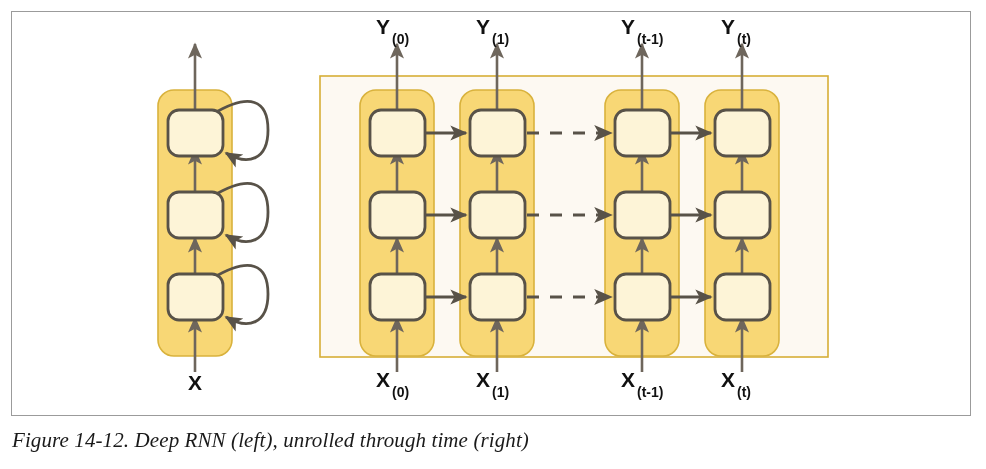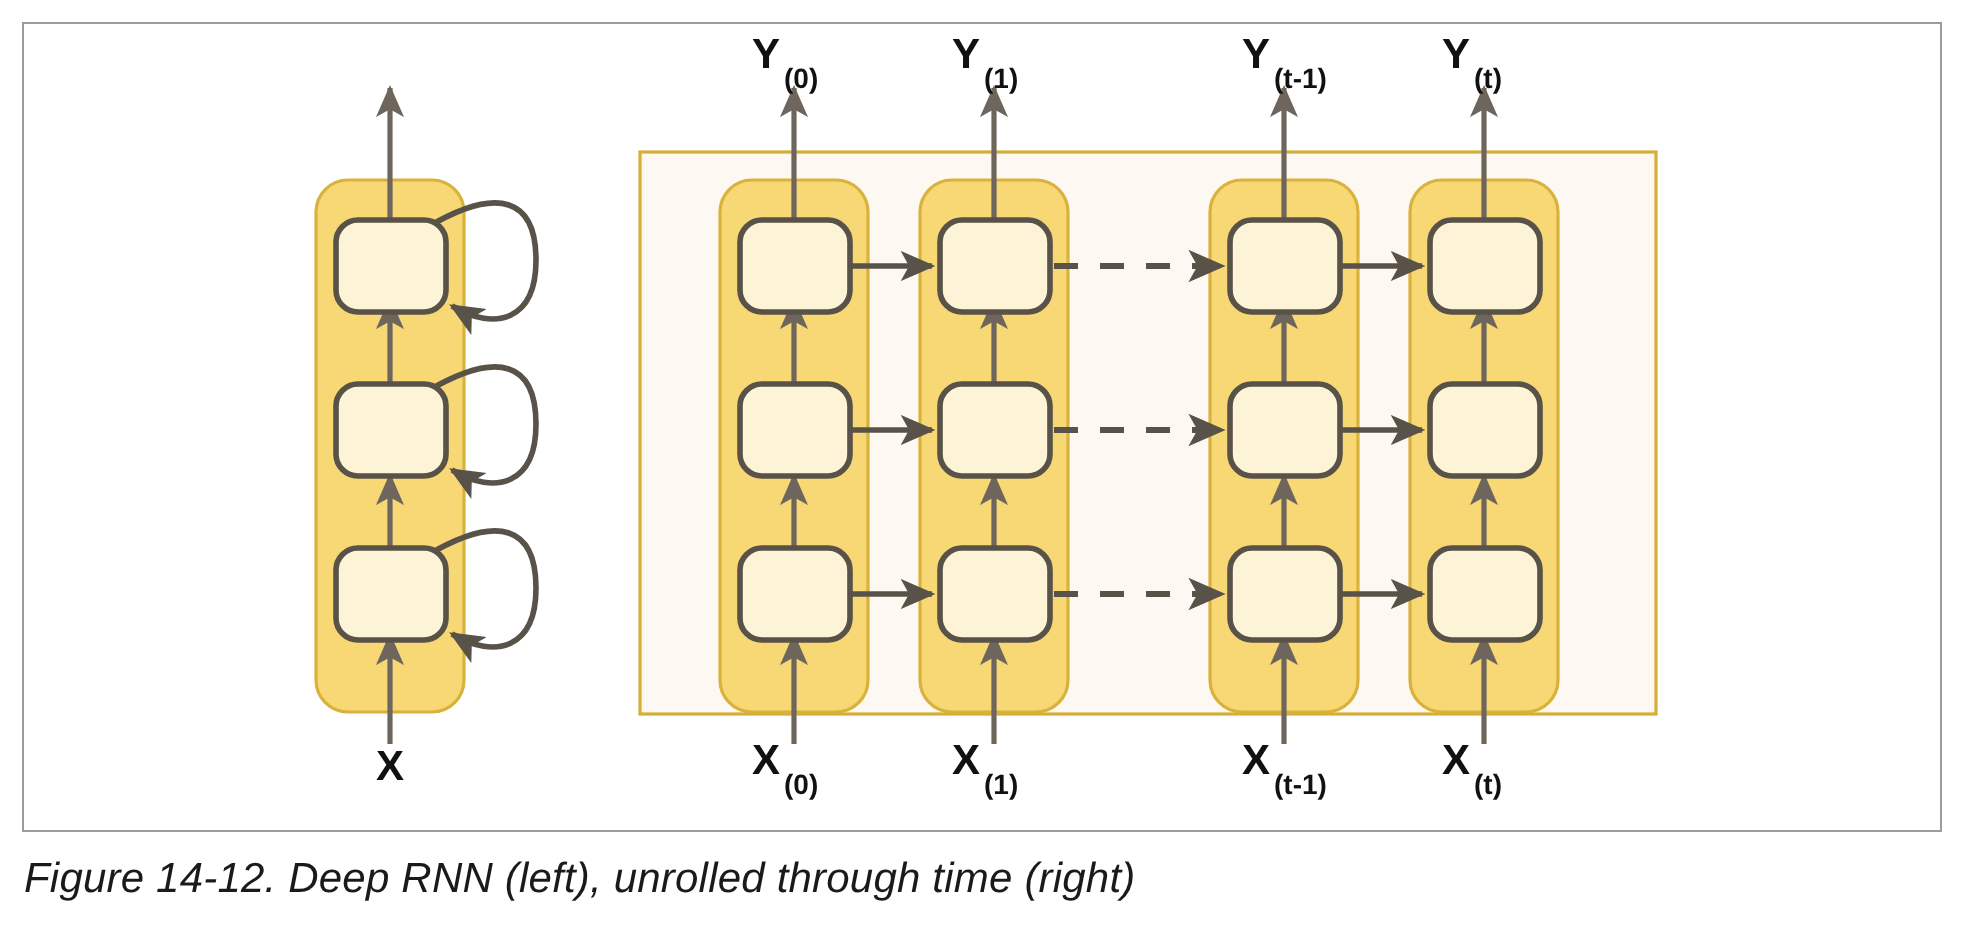--- a/index.html
+++ b/index.html
@@ -31,21 +31,21 @@
   #diagram-svg {
     position: absolute;
     left: 0;
     top: 0;
   }
   #figure-caption {
     position: absolute;
     left: 12px;
     top: 428px;
     width: 940px;
-    font-family: Liberation Sans, sans-serif;
+    font-family: Liberation Serif, serif;
     font-style: italic;
     font-size: 21px;
     color: #1a1a1a;
     letter-spacing: 0.1px;
     white-space: nowrap;
   }
   .lbl-main {
     font-family: "Liberation Sans", sans-serif;
     font-weight: bold;
     font-size: 21px;

